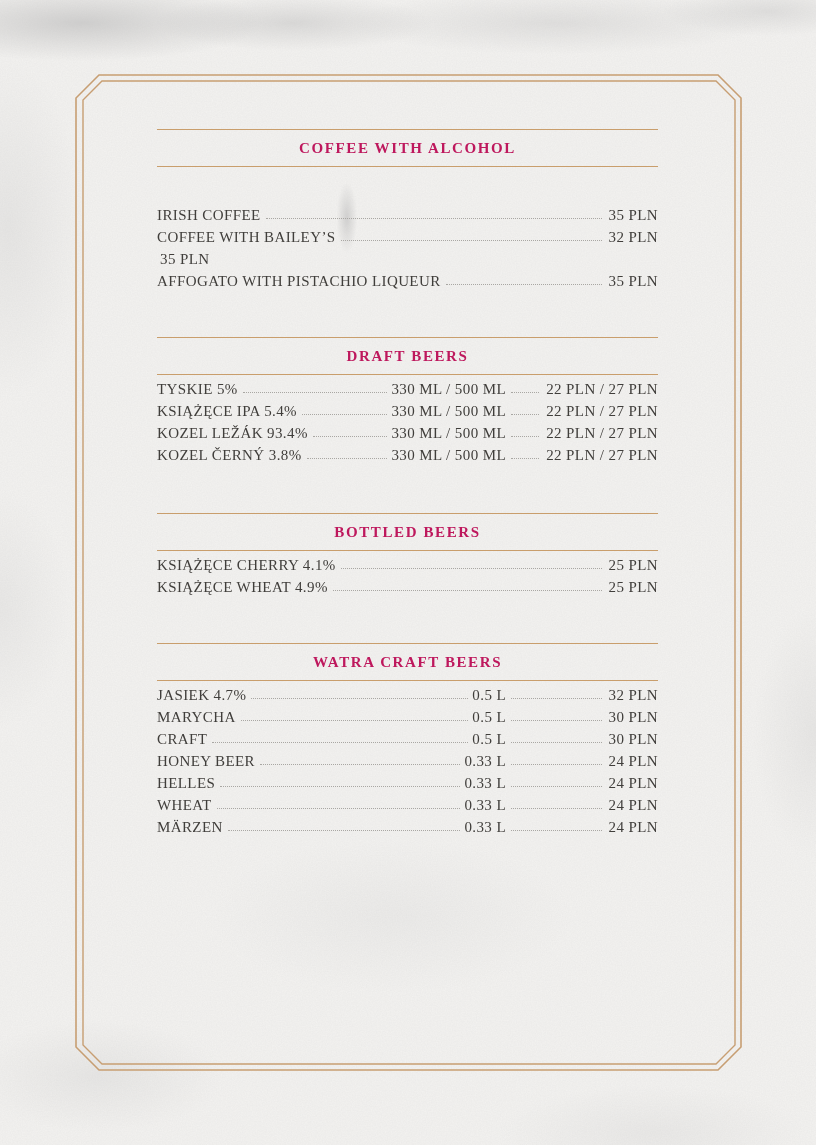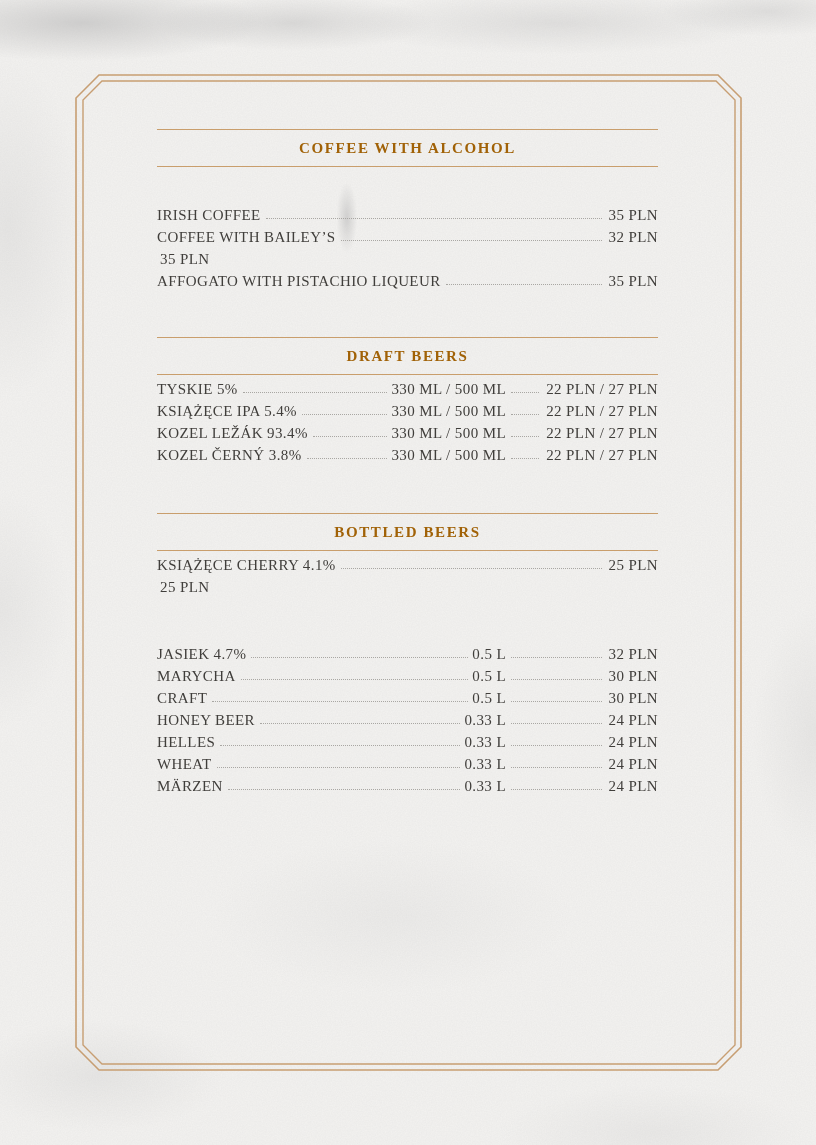--- a/index.html
+++ b/index.html
@@ -59,21 +59,21 @@
     border-bottom: 1px solid #c99e6c;
     display: flex;
     align-items: center;
     justify-content: center;
   }
   .section-title {
     margin: 0;
     font-size: 15px;
     font-weight: bold;
     letter-spacing: 1.6px;
-    color: #a16207;
+    color: #be185d;
     white-space: nowrap;
   }
 
   .items { margin-top: 3px; }
   .menu-section:nth-of-type(1) .items { margin-top: 37px; }
 
   .row {
     display: flex;
     align-items: center;
     height: 22px;
@@ -212,26 +212,34 @@
           <div class="row">
     <span class="left-group no-size">
       <span class="name">KSIĄŻĘCE CHERRY 4.1%</span>
       <span class="leader"></span>
 
     </span>
 
     <span class="price">25 PLN</span>
   </div>
           <div class="row">
+    <span class="left-group no-size">
+      <span class="name">KSIĄŻĘCE WHEAT 4.9%</span>
+      <span class="leader"></span>
+
+    </span>
 
     <span class="price">25 PLN</span>
   </div>
         </div>
   </section>
       <section class="menu-section">
+    <div class="section-header">
+      <h2 class="section-title">WATRA CRAFT BEERS</h2>
+    </div>
     <div class="items">
           <div class="row">
     <span class="left-group">
       <span class="name">JASIEK 4.7%</span>
       <span class="leader"></span>
       <span class="size">0.5 L</span>
     </span>
     <span class="leader leader-2"></span>
     <span class="price">32 PLN</span>
   </div>

